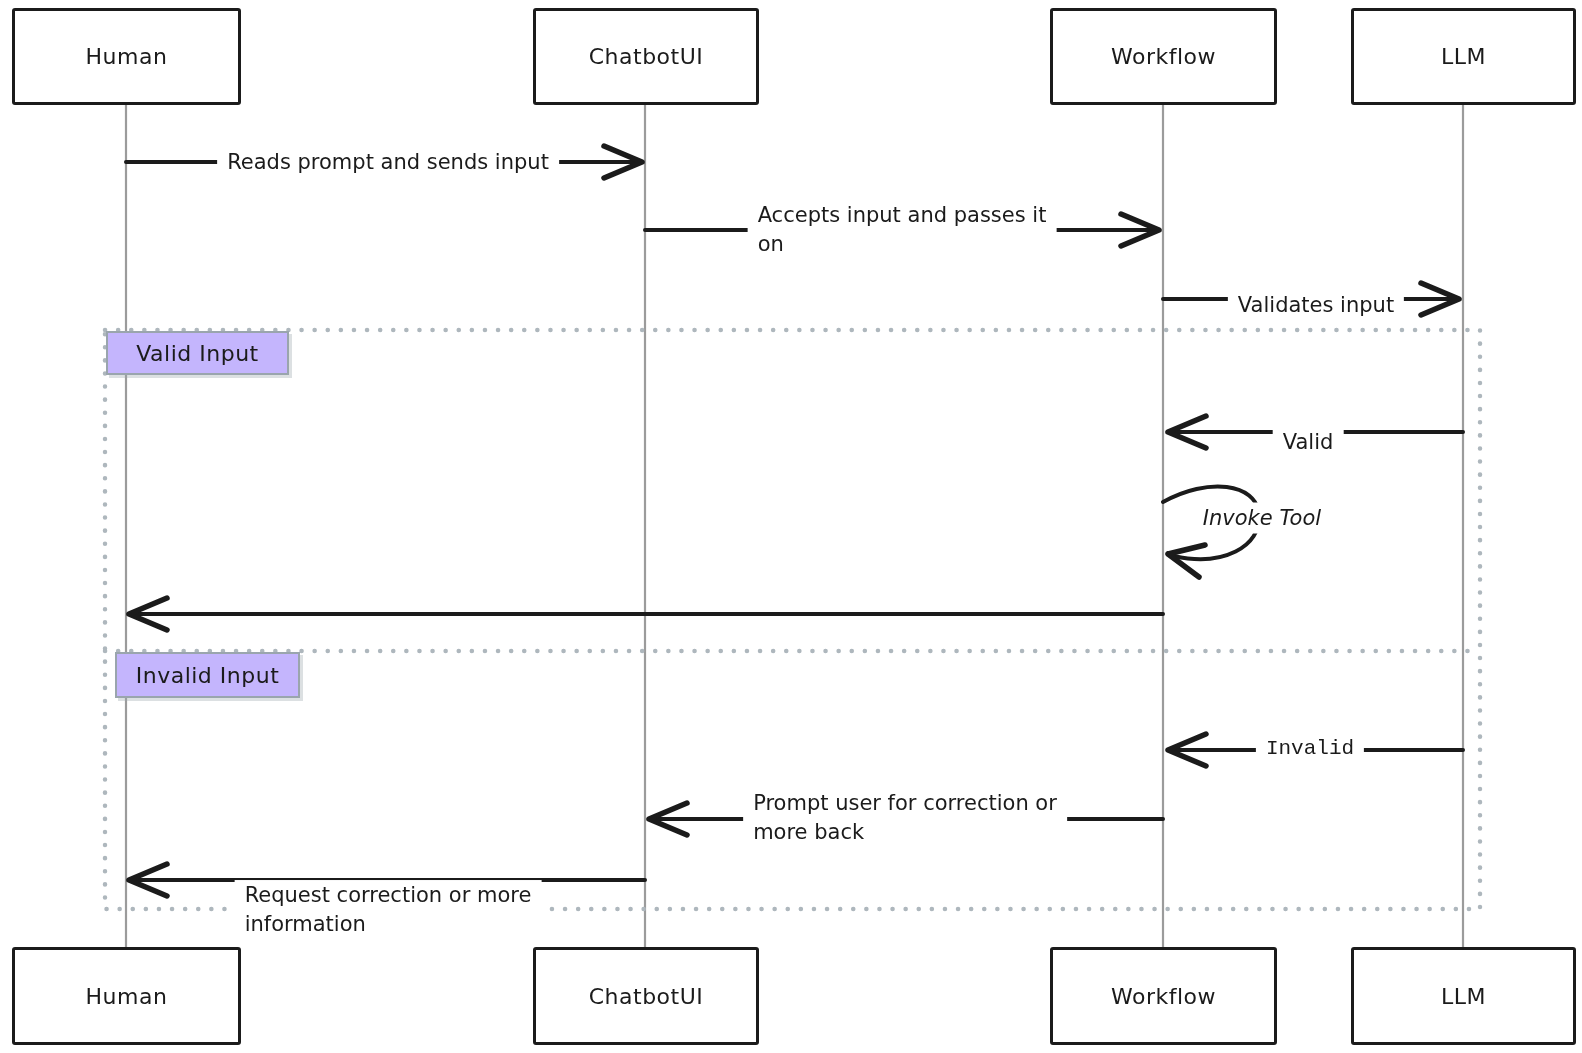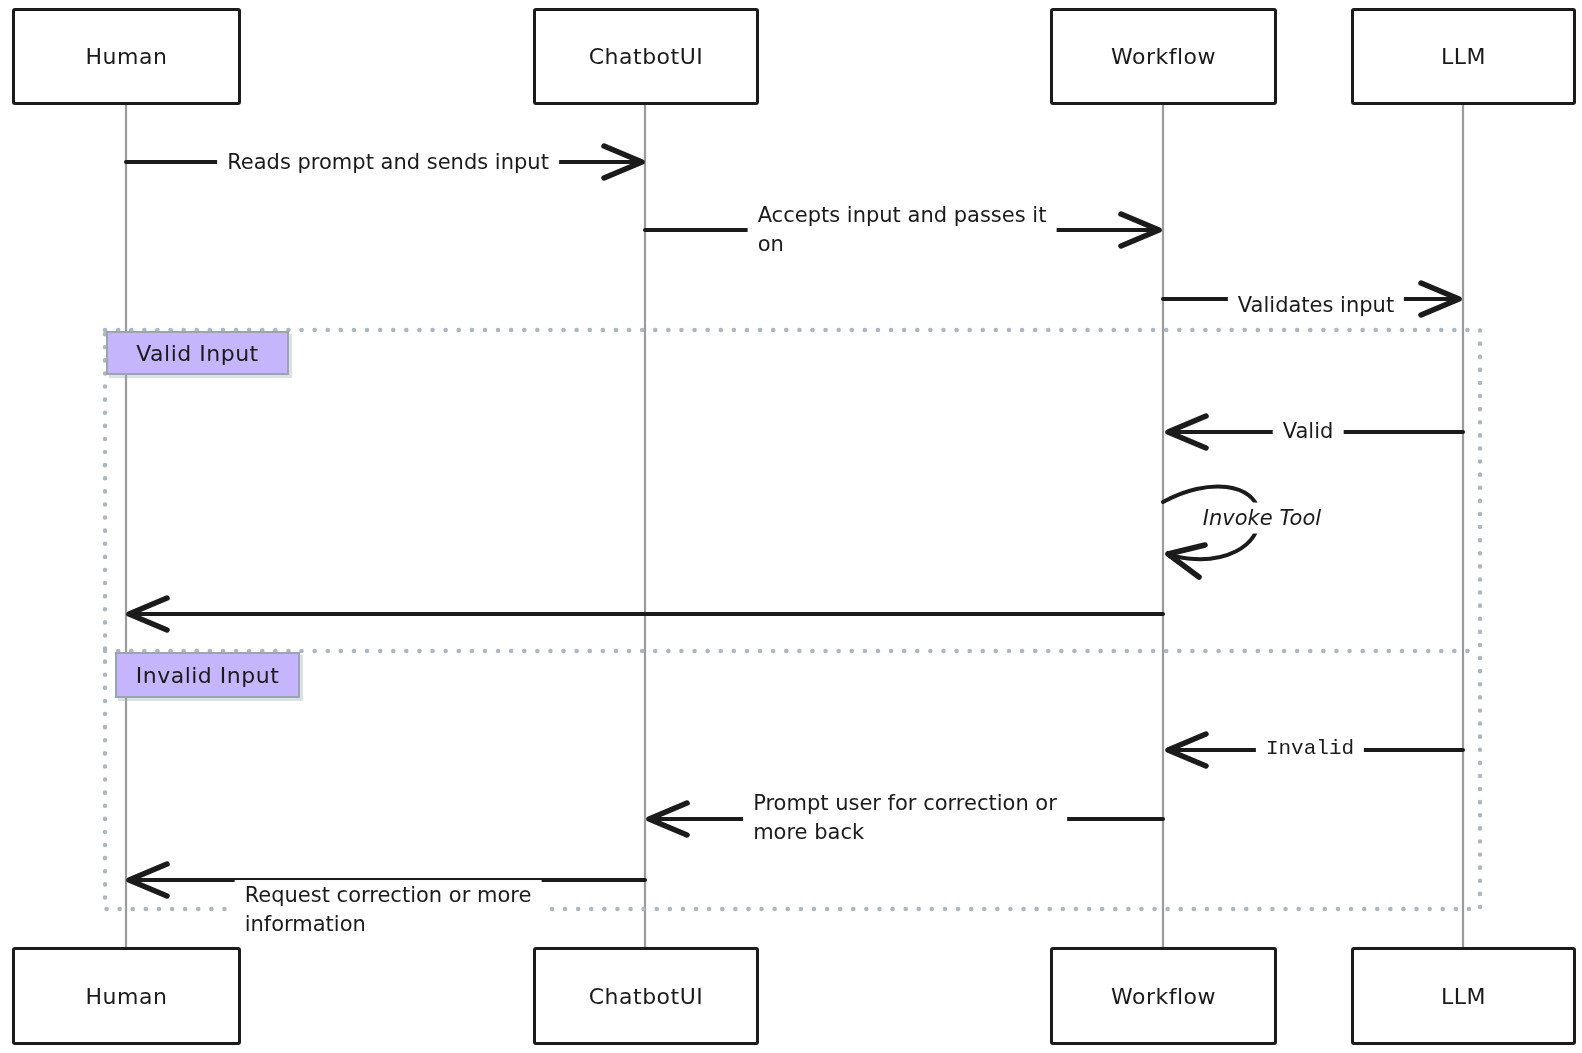--- a/index.html
+++ b/index.html
@@ -153,21 +153,21 @@
   <div class="msg-label" style="left:388px; top:162px;">
     <span>Reads prompt and sends input</span>
   </div>
   <div class="msg-label" style="left:902px; top:230px;">
     <span>Accepts input and passes it</span>
     <span>on</span>
   </div>
   <div class="msg-label" style="left:1316px; top:299px;margin-top:6px;">
     <span>Validates input</span>
   </div>
-  <div class="msg-label" style="left:1308px; top:431px;">
+  <div class="msg-label" style="left:1308px; top:442px;">
     <span>Valid</span>
   </div>
   <div class="msg-label" style="left:1262px; top:518px;font-style:italic;">
     <span>Invoke Tool</span>
   </div>
   <div class="msg-label" style="left:1310px; top:749px;font-family:Liberation Mono, monospace;">
     <span>Invalid</span>
   </div>
   <div class="msg-label" style="left:905px; top:818px;">
     <span>Prompt user for correction or</span>

